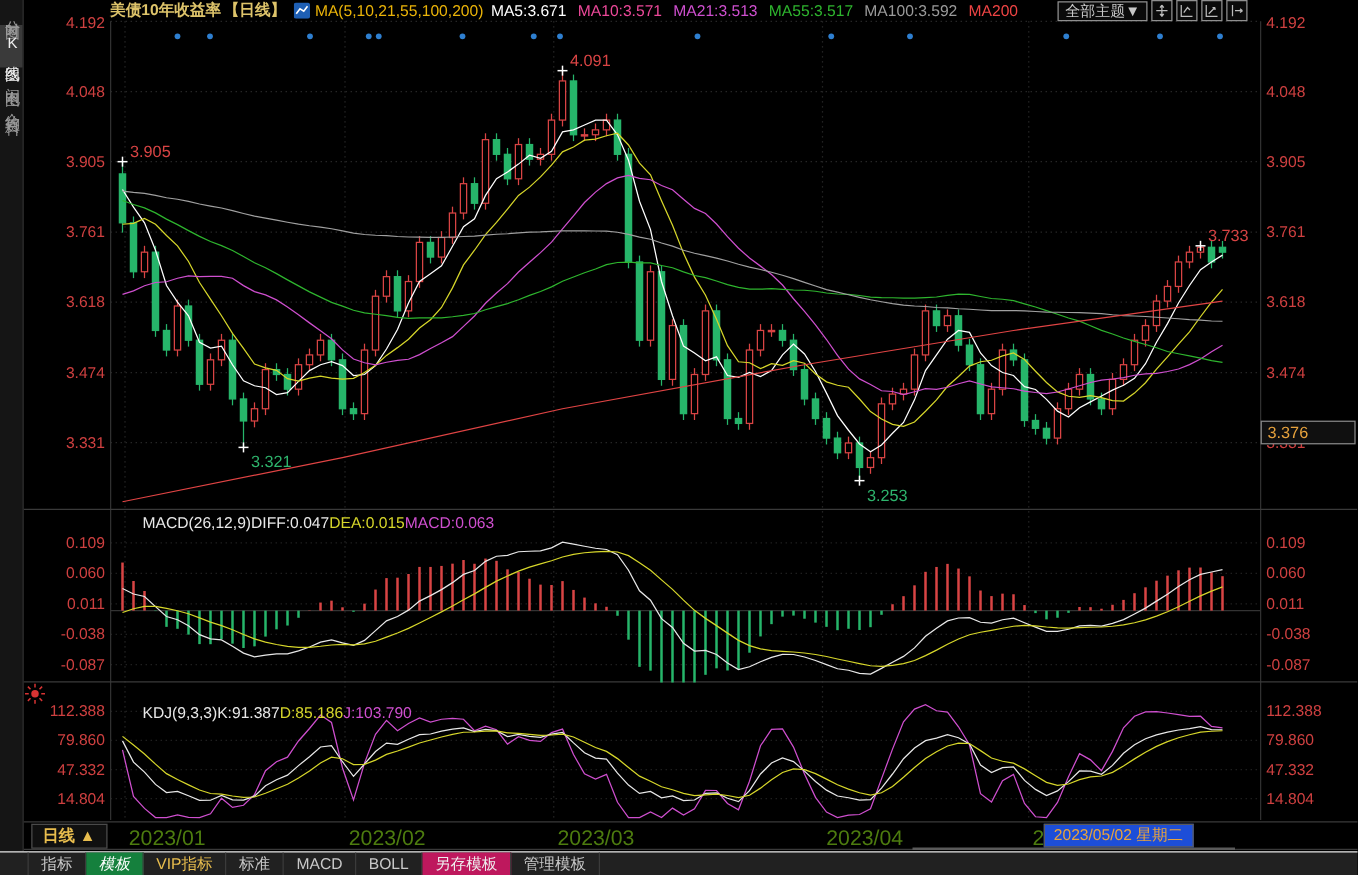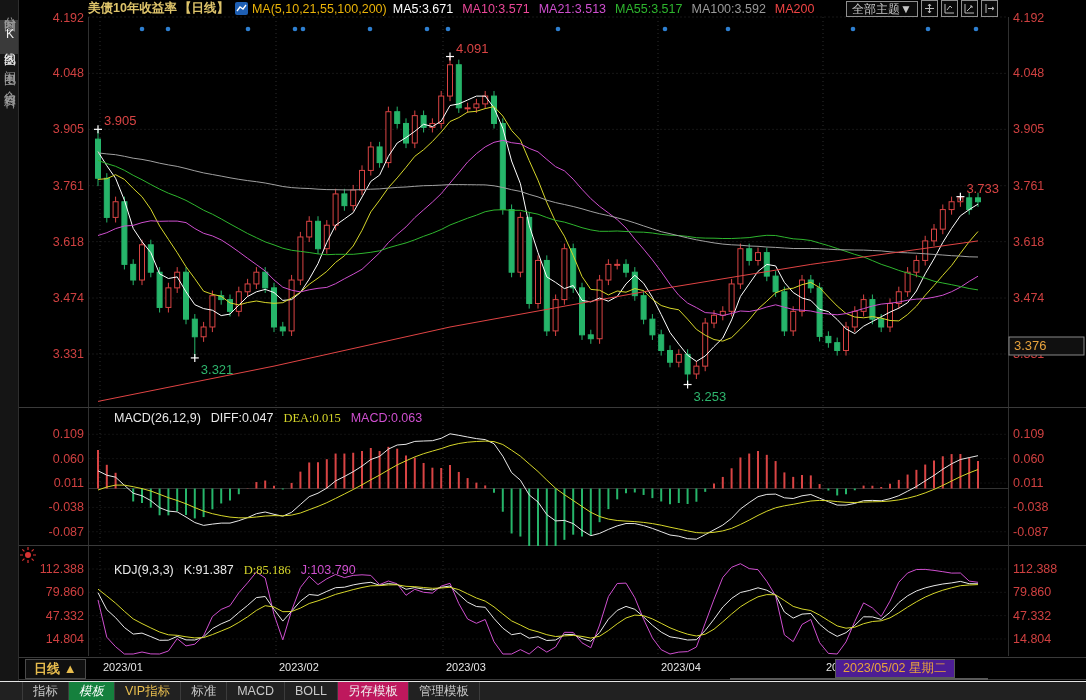--- a/index.html
+++ b/index.html
@@ -25,35 +25,35 @@
   .ma21{color:#cf4fcf;margin-right:9px;} .ma55{color:#2eb52e;margin-right:9px;}
   .ma100{color:#9a9a9a;margin-right:9px;} .ma200{color:#ef4444;}
   #tb-right{margin-left:auto;margin-right:88px;display:flex;align-items:center;gap:3px;}
   #theme-btn{border:1px solid #8f8f8f;color:#c8c8c8;font-size:12px;padding:0 5px;height:14px;
              line-height:14px;cursor:pointer;background:#0a0a0a;}
   .tool-btn{width:15px;height:15px;border:1px solid #8f8f8f;display:flex;align-items:center;
             justify-content:center;cursor:pointer;background:#0a0a0a;}
 
   
   .pane-header{position:absolute;left:114px;height:16px;display:flex;align-items:center;
-               font-size:12.5px;z-index:4;gap:10px;}
+               font-size:12.5px;z-index:4;}
   #macd-header{top:410px;} #kdj-header{top:546px;margin-top:16px;}
-  .w{color:#e8e8e8;} .y{color:#d6d62a;font-family:Liberation Serif, serif;} .m{color:#cf4fcf;}
+  .w{color:#e8e8e8;} .y{color:#d6d62a;} .m{color:#cf4fcf;}
 
   #sun-icon{position:absolute;left:19px;top:546px;z-index:5;}
 
   
   #time-row{position:absolute;left:18px;top:657px;width:1068px;height:23px;background:#000;
             border-top:1px solid #3a3a3a;border-bottom:1px solid #3a3a3a;z-index:5;box-sizing:border-box;}
   #period-box{position:absolute;left:7px;top:1px;height:18px;line-height:18px;padding:0 8px;
               border:1px solid #4a4a4a;background:#101010;color:#e8bd4e;font-weight:bold;
               font-size:13px;cursor:pointer;}
-  .month-label{position:absolute;top:3px;color:#e5e5e5;font-size:11px;}
+  .month-label{position:absolute;top:3px;color:#4d7c0f;font-size:17px;}
   #date-box{position:absolute;left:817px;top:1px;height:17px;line-height:17px;padding:0 7px;
-            background:#4c1d95;border:1px solid #5a5a5a;color:#e8a33d;font-size:12.5px;z-index:6;}
+            background:#1d4ed8;border:1px solid #5a5a5a;color:#e8a33d;font-size:12.5px;z-index:6;}
   #scrollbar{position:absolute;left:712px;top:20px;width:258px;height:2px;background:#5a5a5a;}
 
   
   #footer{position:absolute;left:0;top:681px;width:1086px;height:19px;background:#212121;
           border-top:1px solid #e5e5e5;display:flex;align-items:stretch;padding-left:22px;
           box-sizing:border-box;z-index:6;}
   .tab{color:#c9c9c9;font-size:12.5px;line-height:18px;padding:0 10px;cursor:pointer;
        border-right:1px solid #3b3b3b;}
   .tab:first-child{border-left:1px solid #3b3b3b;}
   .tab.active{background:#15803d;color:#ffffff;font-style:italic;}

